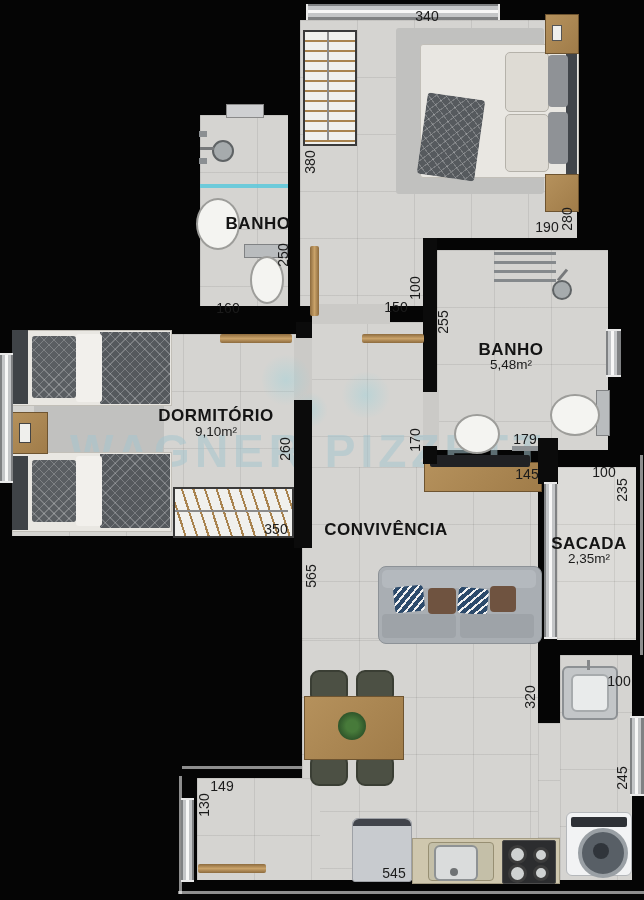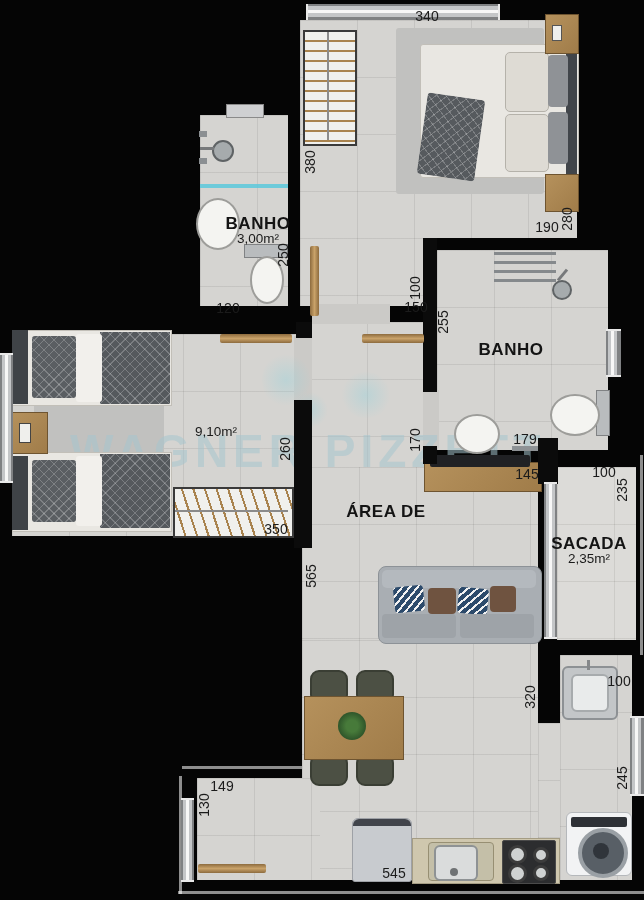--- a/index.html
+++ b/index.html
@@ -180,39 +180,40 @@
     <div class="abs" style="left:11px;top:15px;width:42px;height:42px;border-radius:50%;background:#585f66;border:4px solid #9aa0a5"></div>
     <div class="abs" style="left:26px;top:30px;width:16px;height:16px;border-radius:50%;background:#30353b"></div>
   </div>
 
   <div class="fx" style="left:562px;top:666px;width:52px;height:50px;background:#c3c6c8;border:2px solid #8d9194;border-radius:6px">
     <div class="abs" style="left:7px;top:6px;width:34px;height:34px;background:#e9ebeb;border:2px solid #a7abad;border-radius:6px"></div>
     <div class="abs" style="left:23px;top:-8px;width:3px;height:10px;background:#85888a"></div>
   </div>
 
   <div class="rname" style="left:168px;top:214px">BANHO</div>
-  <div class="rarea" style="left:168px;top:231px">3,00m²</div>
 
 
   <div class="rname" style="left:421px;top:340px">BANHO</div>
-
+  <div class="rarea" style="left:421px;top:357px">5,48m²</div>
+
+  <div class="rname" style="left:126px;top:406px">DORMITÓRIO</div>
   <div class="rarea" style="left:126px;top:424px">9,10m²</div>
 
-  <div class="rname" style="left:296px;top:502px">ÁREA DE</div>
+  <div class="rname" style="left:296px;top:520px">CONVIVÊNCIA</div>
 
   <div class="rname" style="left:499px;top:534px">SACADA</div>
   <div class="rarea" style="left:499px;top:551px">2,35m²</div>
 
   <span class="dim" style="left:405px;top:8px">340</span>
   <span class="dim v" style="left:288px;top:154px">380</span>
   <span class="dim" style="left:525px;top:219px">190</span>
   <span class="dim v" style="left:545px;top:211px">280</span>
   <span class="dim v" style="left:261px;top:247px">250</span>
-  <span class="dim" style="left:206px;top:300px">120</span>
-  <span class="dim" style="left:394px;top:299px">150</span>
+  <span class="dim" style="left:206px;top:300px">160</span>
+  <span class="dim" style="left:374px;top:299px">150</span>
   <span class="dim v" style="left:393px;top:280px">100</span>
   <span class="dim v" style="left:421px;top:314px">255</span>
   <span class="dim v" style="left:393px;top:432px">170</span>
   <span class="dim" style="left:503px;top:431px">179</span>
   <span class="dim" style="left:505px;top:466px">145</span>
   <span class="dim" style="left:582px;top:464px">100</span>
   <span class="dim v" style="left:600px;top:482px">235</span>
   <span class="dim v" style="left:263px;top:441px">260</span>
   <span class="dim" style="left:254px;top:521px">350</span>
   <span class="dim v" style="left:289px;top:568px">565</span>

